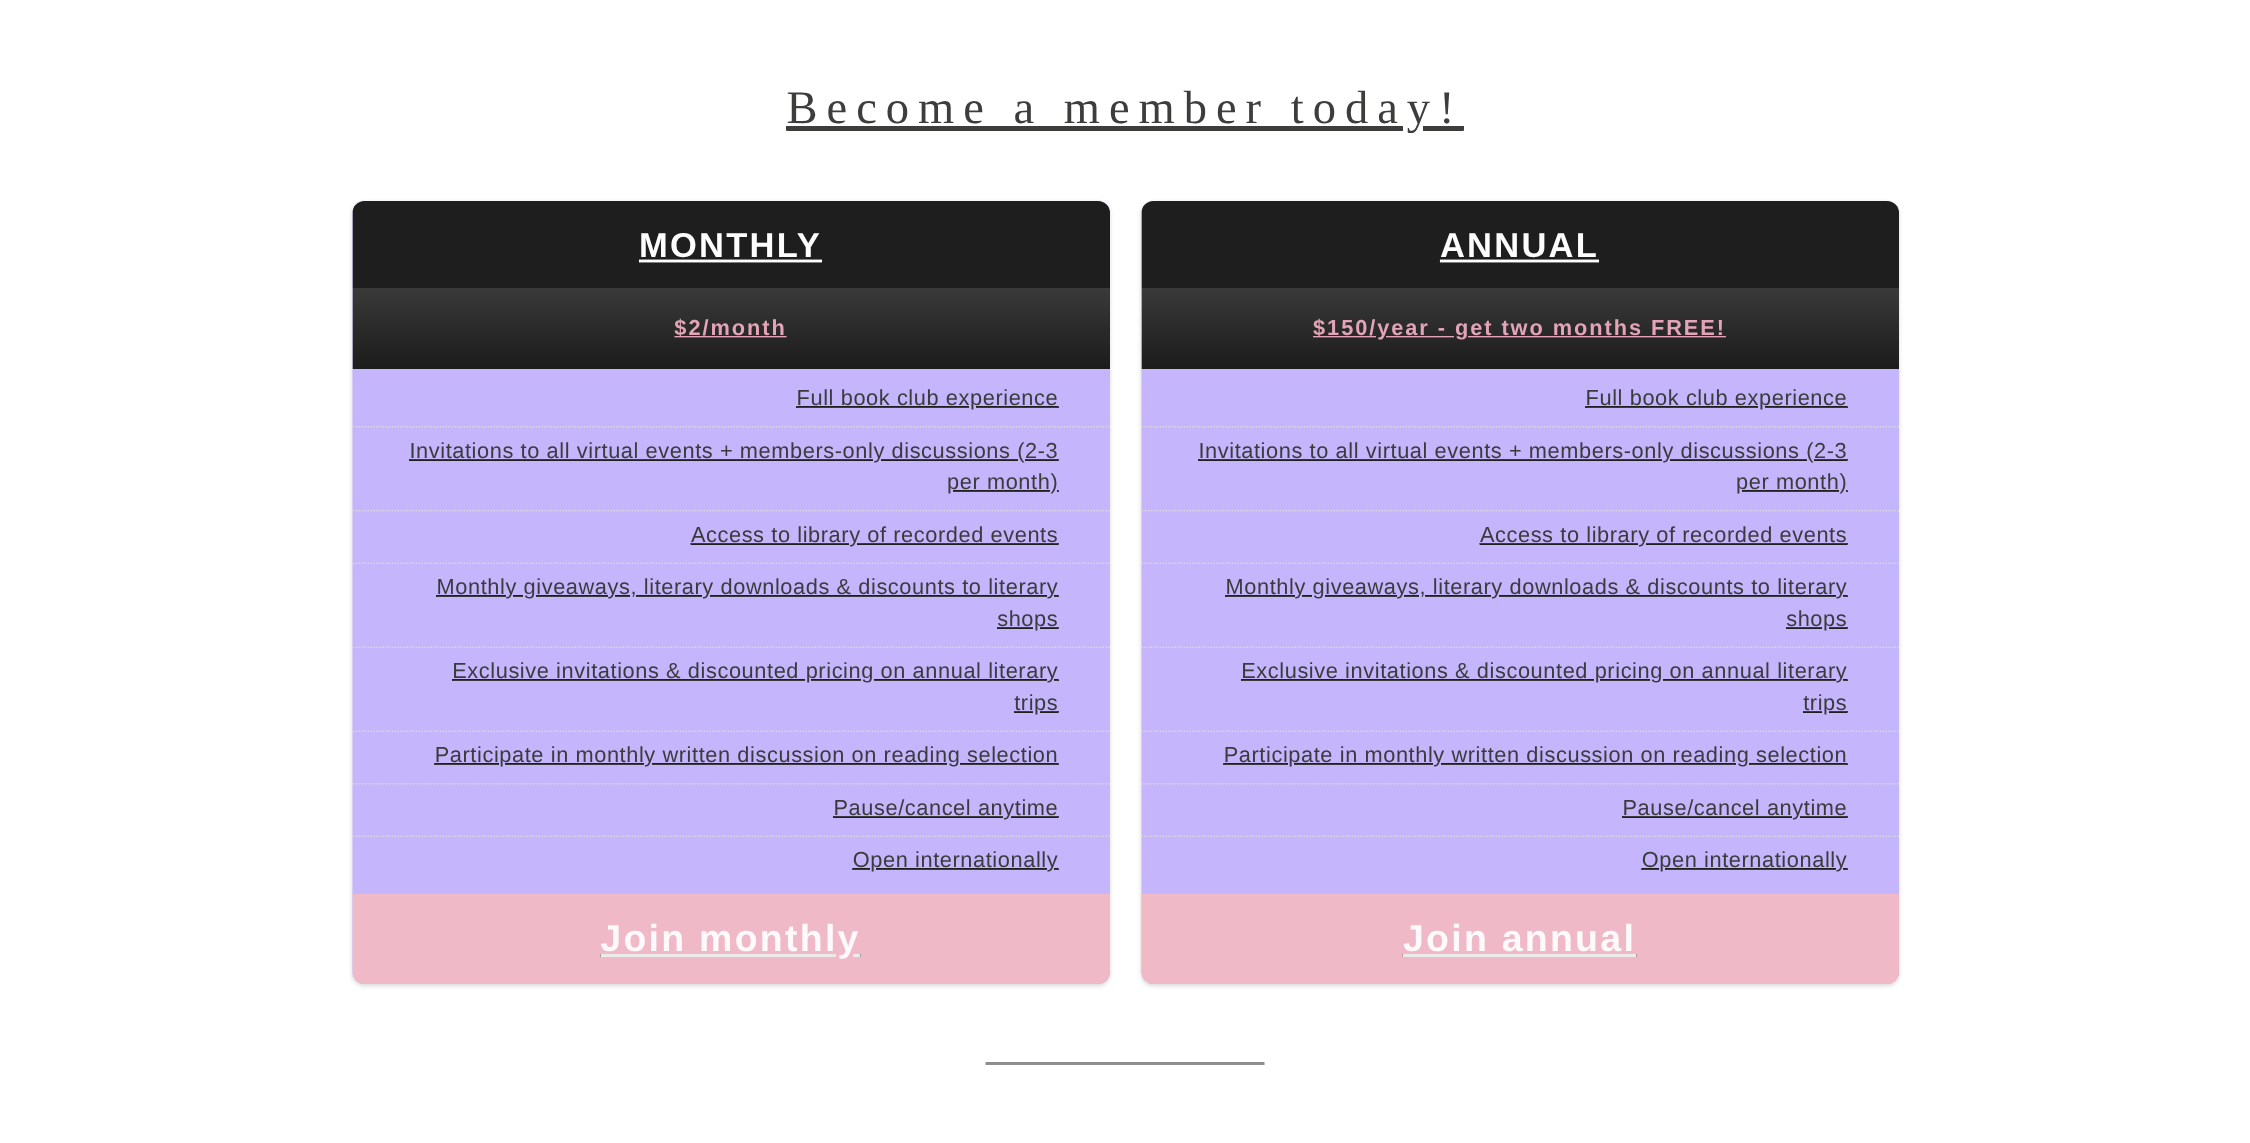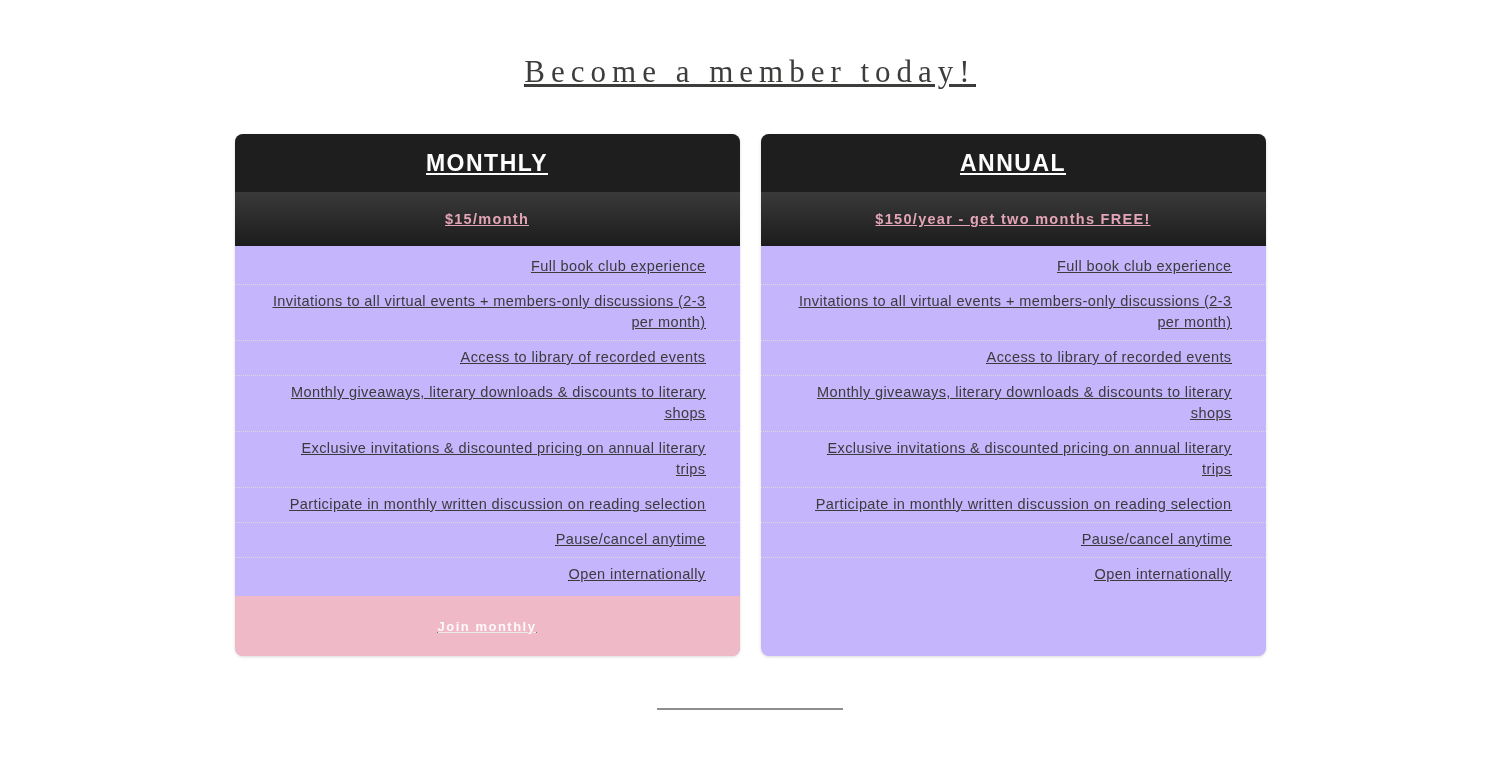--- a/index.html
+++ b/index.html
@@ -76,21 +76,21 @@
   .features li:last-child { border-bottom: none; }
   .join-button {
     display: block;
     width: 100%;
     border: none;
     background: #f0b9c8;
     height: 60px;
     cursor: pointer;
     color: rgba(255,255,255,0.92);
     font-family: "Liberation Sans", sans-serif;
-    font-size: 13px;
+    font-size: 25px;
     font-weight: 700;
     letter-spacing: 1.5px;
     text-align: center;
   }
   .footer-divider {
     width: 186px;
     height: 0;
     border-top: 2px solid #8e8e8e;
     margin: 52px auto 0;
   }
@@ -100,21 +100,21 @@
 
 <h1 class="page-title">Become a member today!</h1>
 
 <div class="cards-row">
 
   <div class="plan-card">
     <div class="plan-header">
       <span class="plan-name">MONTHLY</span>
     </div>
     <div class="price-bar">
-      <span class="price-text">$15/month</span>
+      <span class="price-text">$2/month</span>
     </div>
     <ul class="features">
       <li>Full book club experience</li>
       <li>Invitations to all virtual events + members-only discussions (2-3 per month)</li>
       <li>Access to library of recorded events</li>
       <li>Monthly giveaways, literary downloads &amp; discounts to literary shops</li>
       <li>Exclusive invitations &amp; discounted pricing on annual literary trips</li>
       <li>Participate in monthly written discussion on reading selection</li>
       <li>Pause/cancel anytime</li>
       <li>Open internationally</li>
@@ -132,17 +132,18 @@
     <ul class="features">
       <li>Full book club experience</li>
       <li>Invitations to all virtual events + members-only discussions (2-3 per month)</li>
       <li>Access to library of recorded events</li>
       <li>Monthly giveaways, literary downloads &amp; discounts to literary shops</li>
       <li>Exclusive invitations &amp; discounted pricing on annual literary trips</li>
       <li>Participate in monthly written discussion on reading selection</li>
       <li>Pause/cancel anytime</li>
       <li>Open internationally</li>
     </ul>
+    <button class="join-button">Join annual</button>
   </div>
 
 </div>
 
 <div class="footer-divider"></div>
 
 </body></html>

